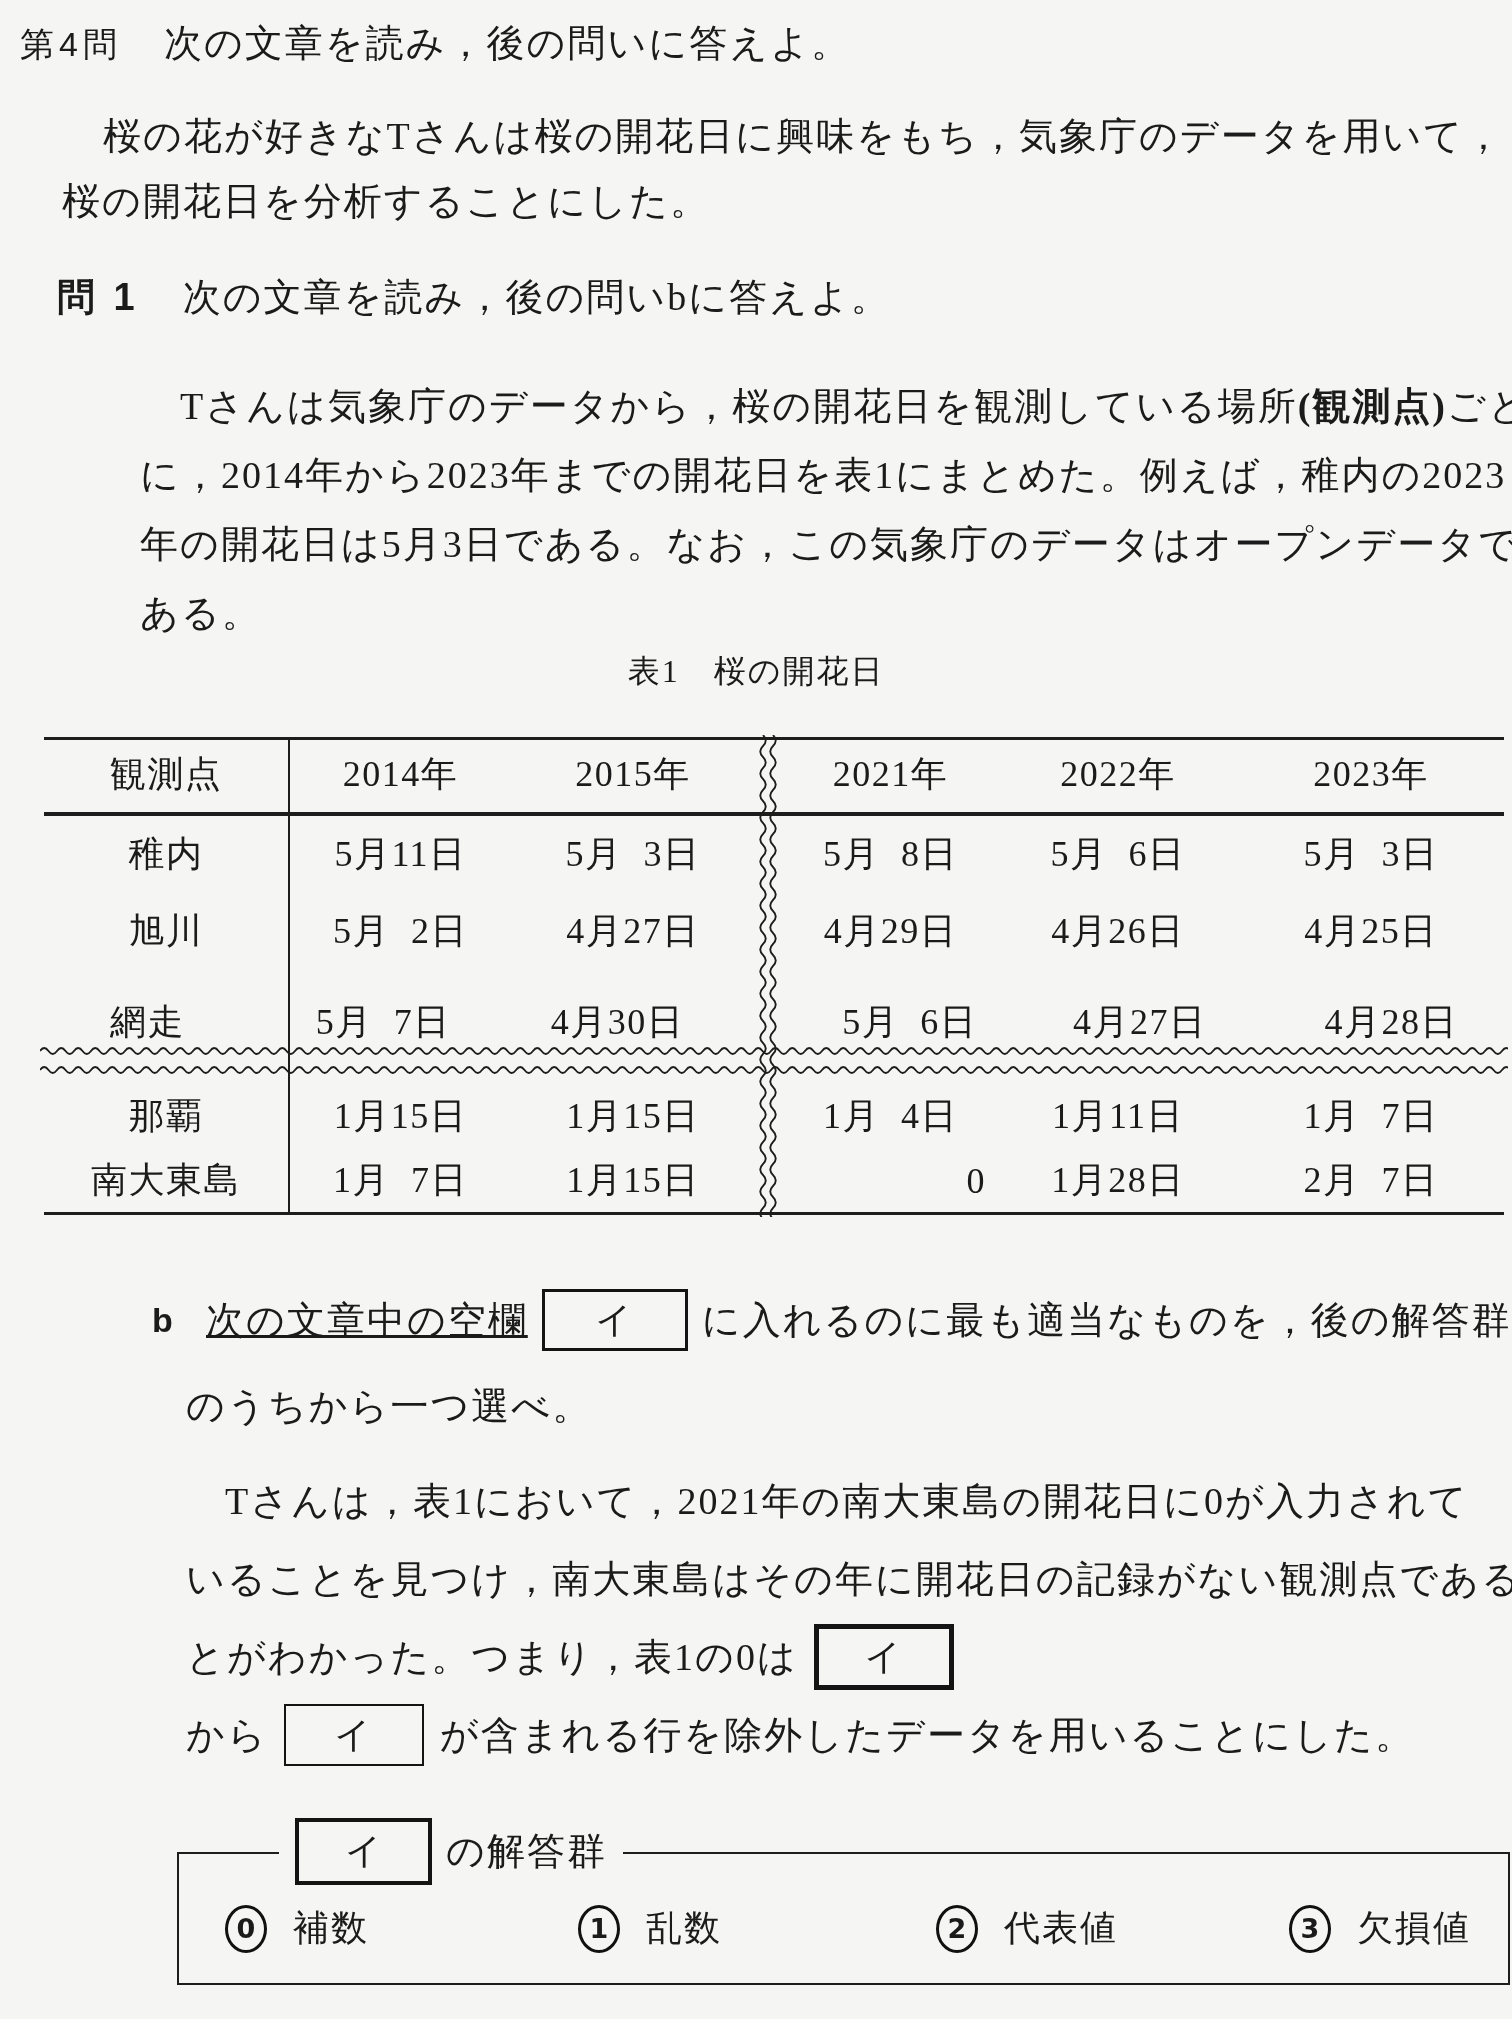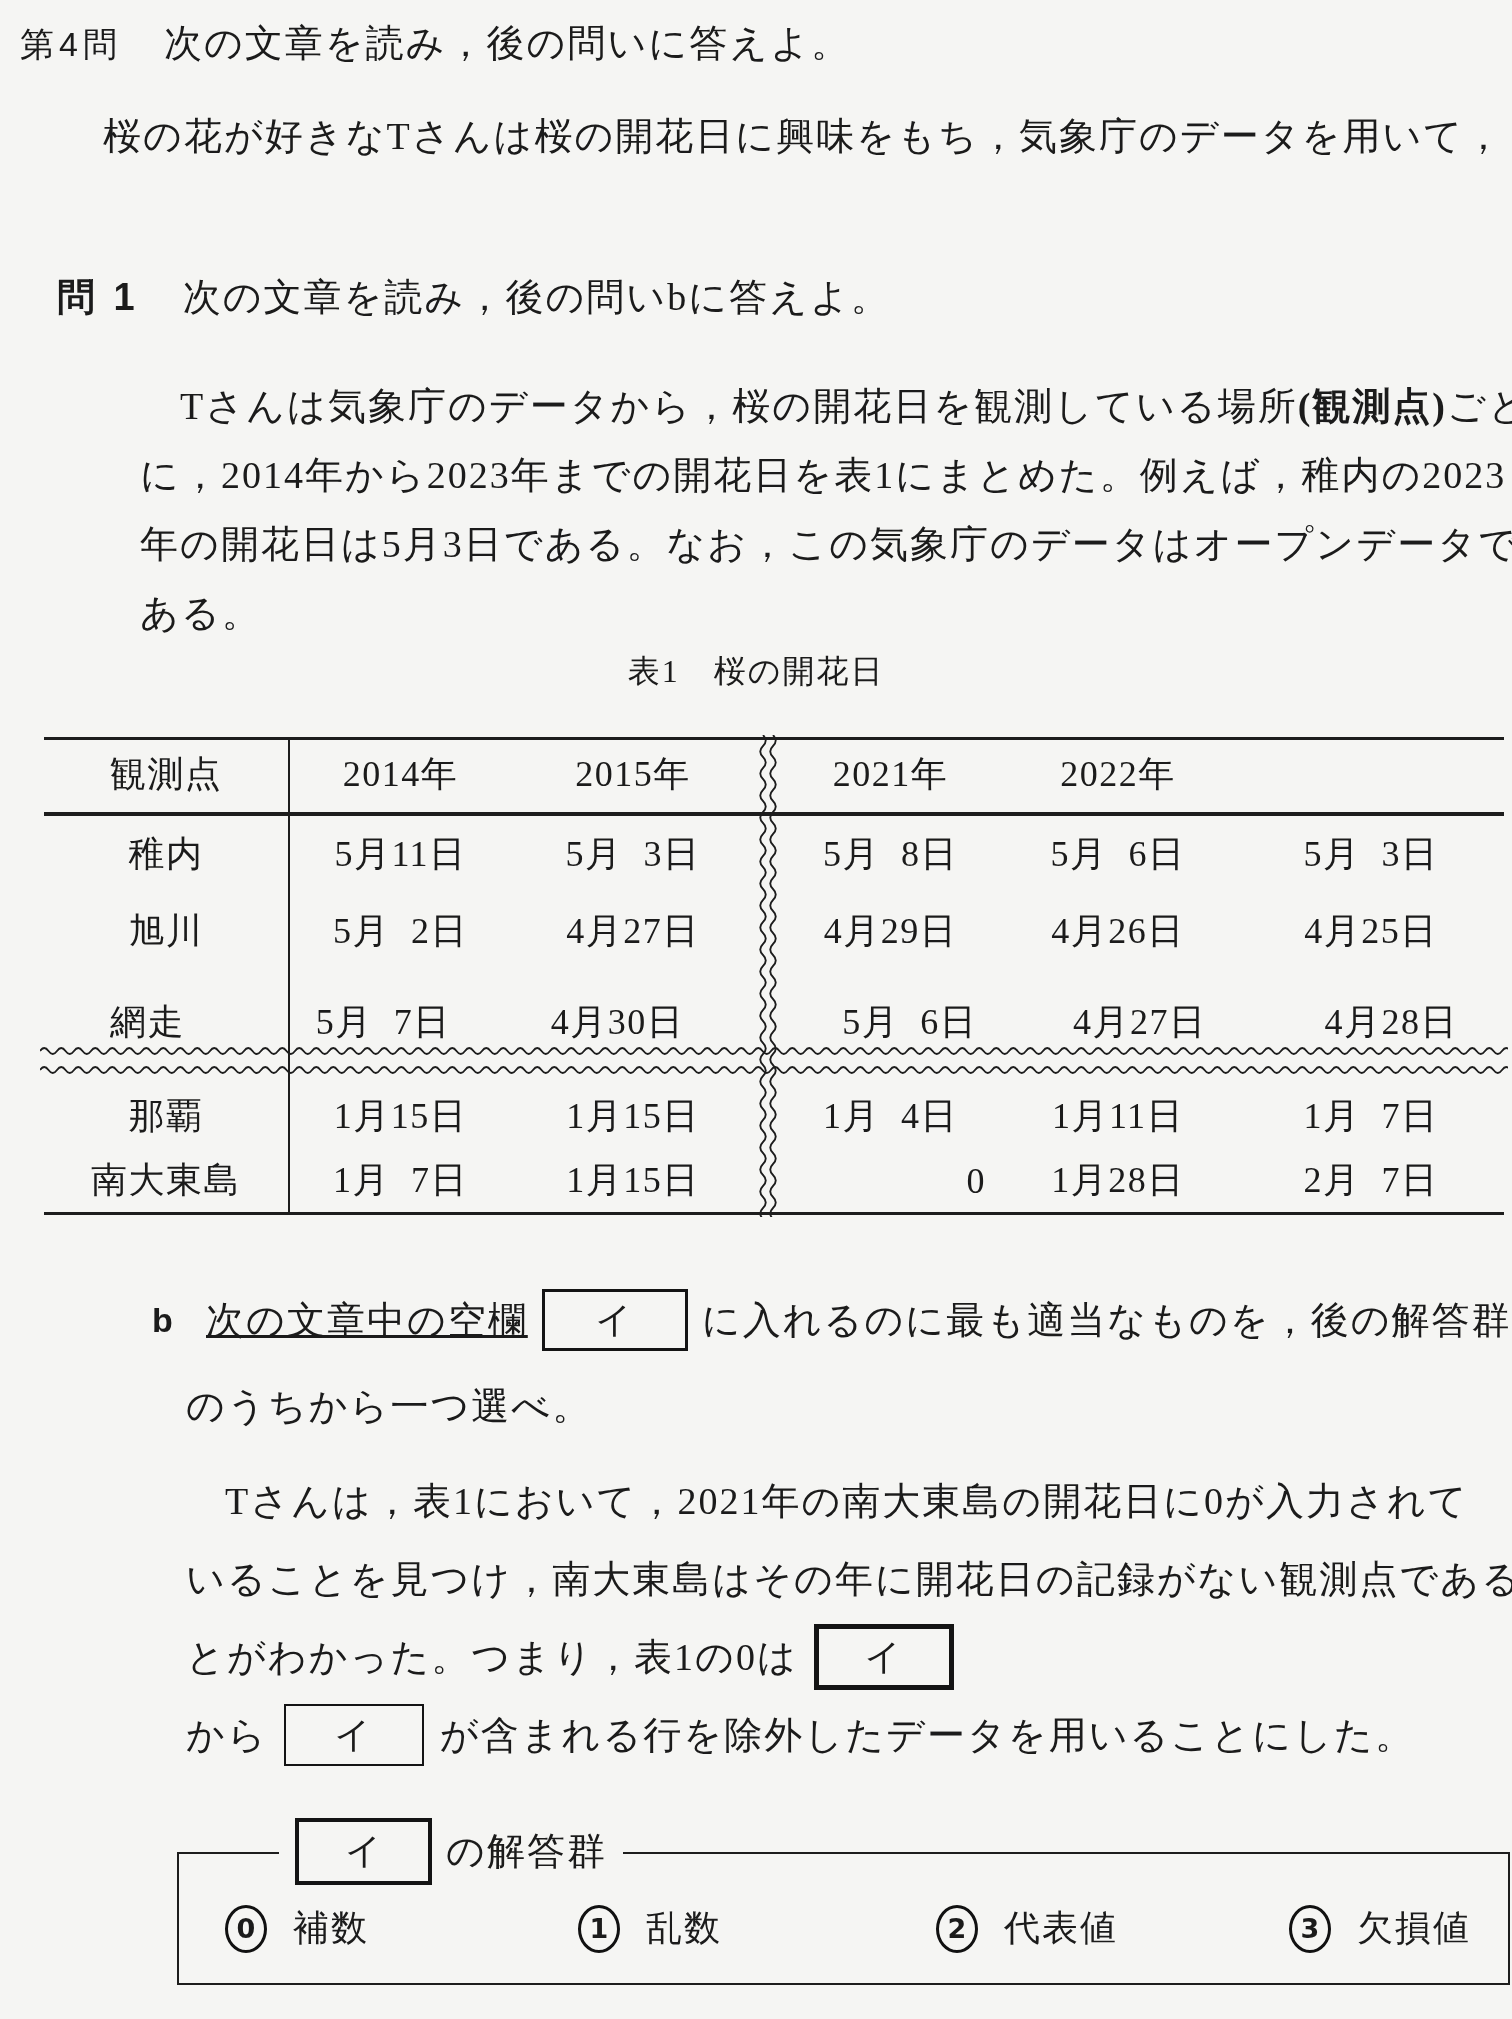--- a/index.html
+++ b/index.html
@@ -103,20 +103,21 @@
 </head>
 <body>
 
 <div class="abs heading">
   <span class="q-number">第4問</span>
   <span class="q-intro">次の文章を読み，後の問いに答えよ。</span>
 </div>
 
 <div class="abs lead">
   <div class="line first">桜の花が好きなTさんは桜の開花日に興味をもち，気象庁のデータを用いて，</div>
+  <div class="line">桜の開花日を分析することにした。</div>
 </div>
 
 <div class="abs q1">
   <span class="q1-marker">問 1</span>
   <span class="q1-text">次の文章を読み，後の問いbに答えよ。</span>
 </div>
 
 <div class="abs q1-body">
   <div class="line first"><span>Tさんは気象庁のデータから，桜の開花日を観測している場所</span><span class="bold-cjk">(観測点)</span><span>ごと</span></div>
   <div class="line">に，2014年から2023年までの開花日を表1にまとめた。例えば，稚内の2023</div>
@@ -132,20 +133,21 @@
   <div class="tbl-rule bottom"></div>
   <div class="tbl-vline"></div>
 
   <div class="trow header">
     <div class="c-st">観測点</div>
     <div class="c-a">2014年</div>
     <div class="c-b">2015年</div>
     <div class="c-gap"></div>
     <div class="c-c">2021年</div>
     <div class="c-d">2022年</div>
+    <div class="c-e">2023年</div>
   </div>
 
   <div class="trow r0">
     <div class="c-st">稚内</div>
     <div class="c-a">5月11日</div>
     <div class="c-b">5月  3日</div>
     <div class="c-gap"></div>
     <div class="c-c">5月  8日</div>
     <div class="c-d">5月  6日</div>
     <div class="c-e">5月  3日</div>

